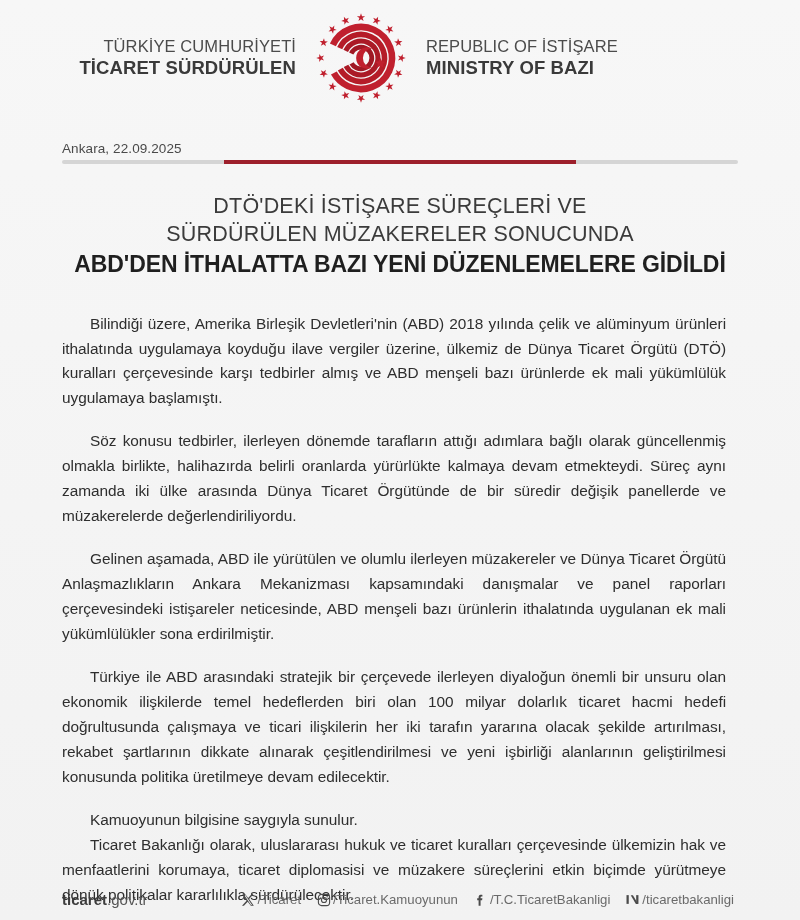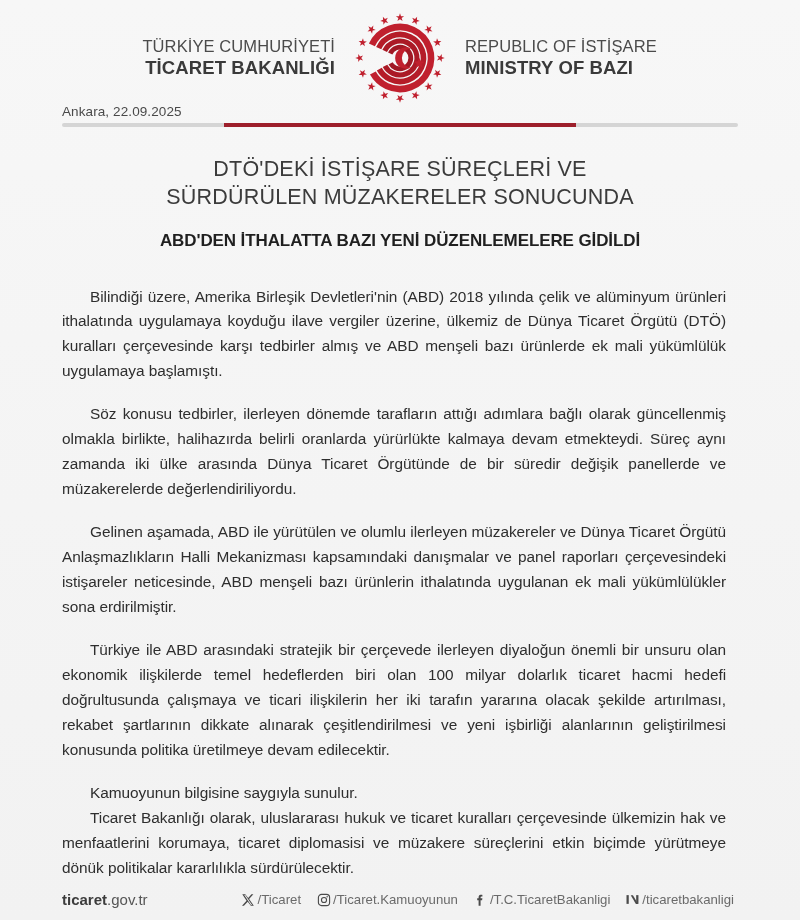--- a/index.html
+++ b/index.html
@@ -20,21 +20,21 @@
     height: 920px;
     background: linear-gradient(180deg, #f7f7f7 0%, #f4f4f4 55%, #f2f2f2 100%);
     box-sizing: border-box;
     position: relative;
   }
 
   
   .header {
     display: flex;
     align-items: center;
-    justify-content: center;
+    justify-content: flex-start;
     padding: 16px 60px 4px 60px;
     height: 104px;
     box-sizing: border-box;
   }
   .header-tr {
     text-align: right;
     flex: 0 0 auto;
     width: 236px;
     padding-right: 18px;
   }
@@ -69,20 +69,21 @@
 
   
   .dateline-wrap {
     padding: 0 62px;
   }
   .dateline {
     font-size: 13.5px;
     color: #4a4a4a;
     letter-spacing: 0.1px;
     padding-bottom: 4px;
+    margin-top: 37px;
   }
   .rule {
     position: relative;
     height: 4px;
     background: #d5d5d5;
     border-radius: 2px;
     overflow: hidden;
   }
   .rule-red {
     position: absolute;
@@ -100,26 +101,26 @@
   }
   .title-l1, .title-l2 {
     font-size: 21.5px;
     font-weight: 400;
     color: #3b3b3b;
     letter-spacing: 0.2px;
     line-height: 1.32;
     white-space: nowrap;
   }
   .title-l3 {
-    font-size: 17px;
+    font-size: 23px;
     font-weight: 700;
     color: #1f1f1f;
     letter-spacing: -0.1px;
     line-height: 1.34;
-    margin-top: 18px;
+    margin-top: 0;
     white-space: nowrap;
   }
 
   
   .body-copy {
     padding: 26px 62px 0 62px;
   }
   .para {
     text-align: justify;
     text-justify: inter-word;
@@ -178,21 +179,21 @@
 </style>
 </head>
 <body>
 
 <div class="page">
 
   <div class="header">
 
     <div class="header-tr">
       <div class="hdr-line1">TÜRKİYE CUMHURİYETİ</div>
-      <div class="hdr-line2">TİCARET BAKANLIĞI</div>
+      <div class="hdr-line2">TİCARET SÜRDÜRÜLEN</div>
     </div>
 
     <div class="emblem">
       <svg viewBox="0 0 100 100" width="94" height="94" aria-hidden="true">
         <g fill="#c0202e">
 
           <g id="starring">
             <g transform="translate(50,50)">
               <g>
                 <g transform="rotate(0) translate(0,-43)">
@@ -277,21 +278,21 @@
 
   <div class="title-block">
     <div class="title-l1">DTÖ'DEKİ İSTİŞARE SÜREÇLERİ VE</div>
     <div class="title-l2">SÜRDÜRÜLEN MÜZAKERELER SONUCUNDA</div>
     <div class="title-l3">ABD'DEN İTHALATTA BAZI YENİ DÜZENLEMELERE GİDİLDİ</div>
   </div>
 
   <div class="body-copy">
     <p class="para">Bilindiği üzere, Amerika Birleşik Devletleri'nin (ABD) 2018 yılında çelik ve alüminyum ürünleri ithalatında uygulamaya koyduğu ilave vergiler üzerine, ülkemiz de Dünya Ticaret Örgütü (DTÖ) kuralları çerçevesinde karşı tedbirler almış ve ABD menşeli bazı ürünlerde ek mali yükümlülük uygulamaya başlamıştı.</p>
     <p class="para">Söz konusu tedbirler, ilerleyen dönemde tarafların attığı adımlara bağlı olarak güncellenmiş olmakla birlikte, halihazırda belirli oranlarda yürürlükte kalmaya devam etmekteydi. Süreç aynı zamanda iki ülke arasında Dünya Ticaret Örgütünde de bir süredir değişik panellerde ve müzakerelerde değerlendiriliyordu.</p>
-    <p class="para">Gelinen aşamada, ABD ile yürütülen ve olumlu ilerleyen müzakereler ve Dünya Ticaret Örgütü Anlaşmazlıkların Halli Mekanizması kapsamındaki danışmalar ve panel raporları çerçevesindeki istişareler neticesinde, ABD menşeli bazı ürünlerin ithalatında uygulanan ek mali yükümlülükler sona erdirilmiştir.</p>
+    <p class="para">Gelinen aşamada, ABD ile yürütülen ve olumlu ilerleyen müzakereler ve Dünya Ticaret Örgütü Anlaşmazlıkların Ankara Mekanizması kapsamındaki danışmalar ve panel raporları çerçevesindeki istişareler neticesinde, ABD menşeli bazı ürünlerin ithalatında uygulanan ek mali yükümlülükler sona erdirilmiştir.</p>
     <p class="para">Türkiye ile ABD arasındaki stratejik bir çerçevede ilerleyen diyaloğun önemli bir unsuru olan ekonomik ilişkilerde temel hedeflerden biri olan 100 milyar dolarlık ticaret hacmi hedefi doğrultusunda çalışmaya ve ticari ilişkilerin her iki tarafın yararına olacak şekilde artırılması, rekabet şartlarının dikkate alınarak çeşitlendirilmesi ve yeni işbirliği alanlarının geliştirilmesi konusunda politika üretilmeye devam edilecektir.</p>
     <p class="para last">Kamuoyunun bilgisine saygıyla sunulur.</p>
     <p class="para">Ticaret Bakanlığı olarak, uluslararası hukuk ve ticaret kuralları çerçevesinde ülkemizin hak ve menfaatlerini korumaya, ticaret diplomasisi ve müzakere süreçlerini etkin biçimde yürütmeye dönük politikalar kararlılıkla sürdürülecektir.</p>
   </div>
 
   <div class="footer">
 
     <div class="site">
       <b>ticaret</b><span>.gov.tr</span>
     </div>

